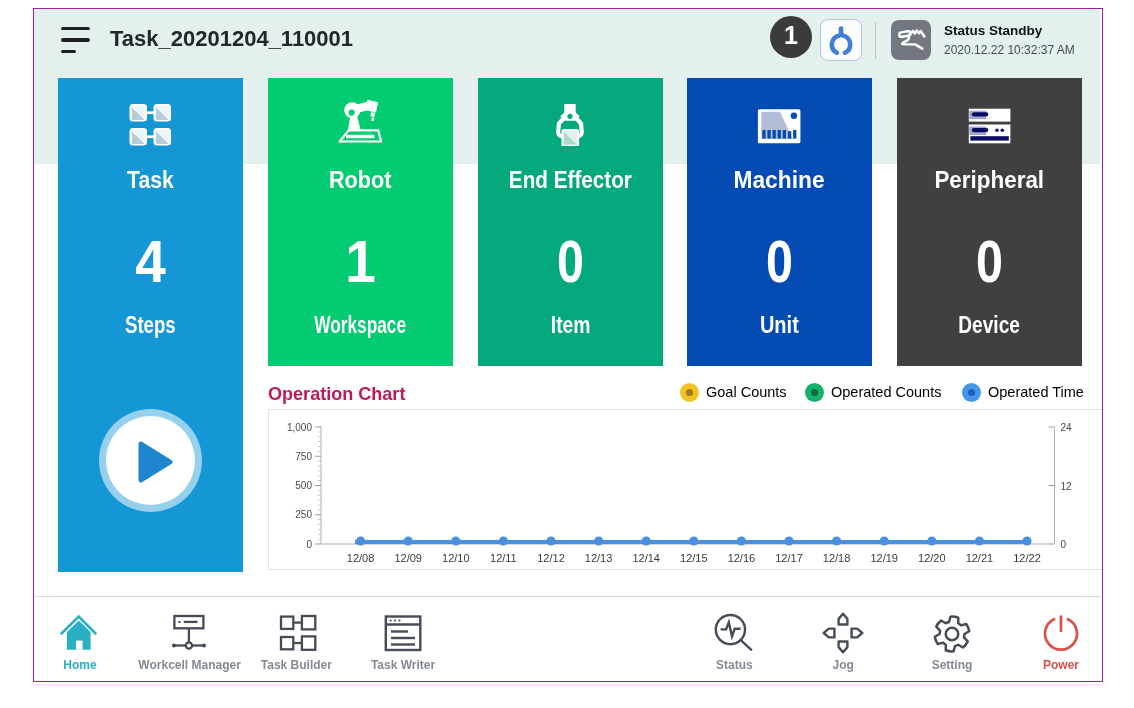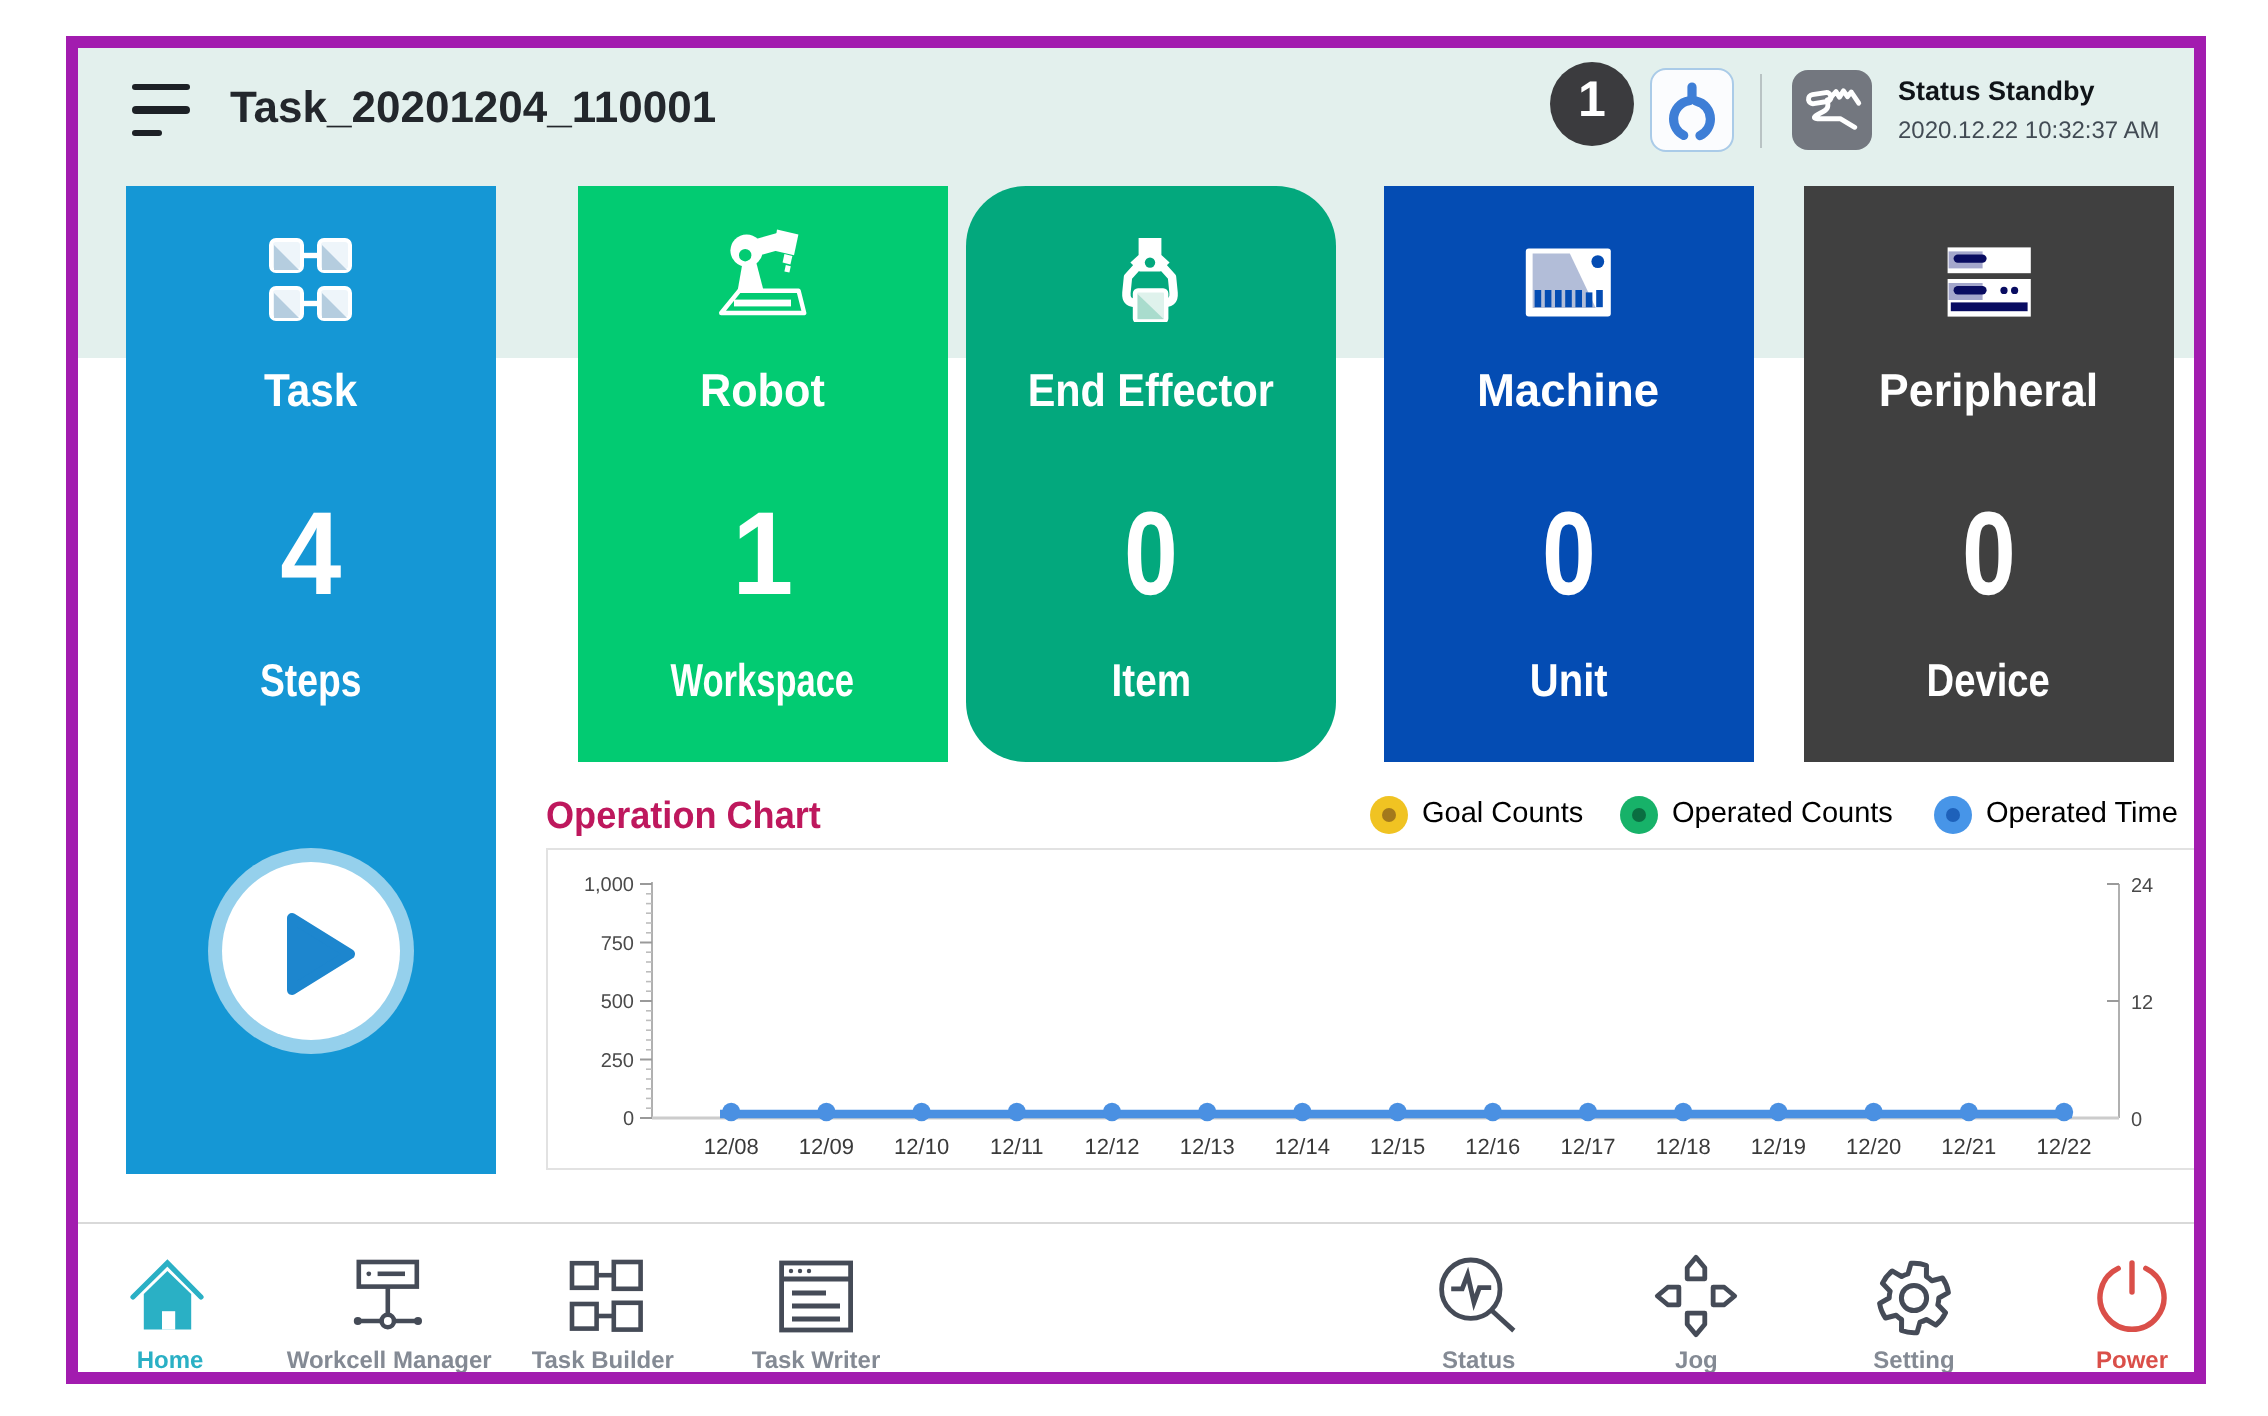--- a/index.html
+++ b/index.html
@@ -1,33 +1,33 @@
 <!DOCTYPE html>
 <html><head>
 <meta charset="utf-8">
 <style>
 * { margin:0; padding:0; box-sizing:border-box; }
 .tx { position:static !important; display:inline-block; transform-origin:50% 50%; white-space:nowrap; }
 html,body { width:1134px; height:708px; background:#ffffff; font-family:"Liberation Sans", sans-serif; }
-#frame { position:absolute; left:33px; top:18px; width:1070px; height:674px; border:6px solid #a21caf; background:#ffffff; overflow:hidden; }
+#frame { position:absolute; left:33px; top:8px; width:1070px; height:674px; border:1px solid #a21caf; background:#ffffff; overflow:hidden; }
 #frame * { position:absolute; }
 .header { left:0; top:0; width:1066px; height:155px; background:#e3f0ed; }
 .ham b { display:block; position:absolute; height:3.4px; background:#1d2126; border-radius:2px; }
 .title { left:76px; top:17px; font-size:22px; font-weight:bold; color:#23272c; letter-spacing:0px; }
 .badge { left:736px; top:7px; width:42px; height:42px; border-radius:50%; background:#3b3b3e; color:#fff; font-size:25px; font-weight:bold; text-align:center; line-height:39px; }
 .toolbtn { left:786px; top:10px; width:42px; height:42px; border:1px solid #aacbe8; border-radius:8px; background:#fbfcfe; }
 .hsep { left:841px; top:13px; width:1px; height:37px; background:#b9c3c4; }
 .modebox { left:857px; top:11px; width:40px; height:40px; border-radius:8px; background:#73777f; }
 .modename { left:910px; top:14px; font-size:13.5px; font-weight:bold; color:#101418; }
 .modedate { left:910px; top:34px; font-size:12px; color:#424b54; }
 .card { top:69px; width:185px; height:288px; color:#fff; text-align:center; }
 .card .cicon { left:0; top:16px; width:185px; height:52px; }
 #card1 { left:24px; height:494px; background:#1597d5; }
-#card2 { left:234px; background:#02cb72;margin-left:16px; }
-#card3 { left:444px; background:#03a87d;border-radius:30px; }
+#card2 { left:234px; background:#02cb72; }
+#card3 { left:444px; background:#03a87d; }
 #card4 { left:653px; background:#044cb3; }
 #card5 { left:863px; background:#404040;text-decoration:underline; }
 .ctitle { top:89px; left:0; width:185px; font-size:23px; font-weight:bold; text-align:center; }
 .cnum { top:155px; left:0; width:185px; font-size:59px; font-weight:bold; text-align:center; line-height:59px; }
 .csub { top:234px; left:0; width:185px; font-size:23px; font-weight:bold; text-align:center; }
 .playwrap { left:41px; top:331px; width:103px; height:103px; border-radius:50%; background:rgba(255,255,255,0.55); }
 .playinner { left:7px; top:7px; width:89px; height:89px; border-radius:50%; background:#ffffff; }
 .runlbl { left:0; top:451px; width:185px; font-size:23px; font-weight:bold; text-align:center; }
 .opchart { left:234px; top:374px; font-size:19px; font-weight:bold; color:#be185d; }
 .legend { top:374px; font-size:14.5px; color:#000000; white-space:nowrap; }

